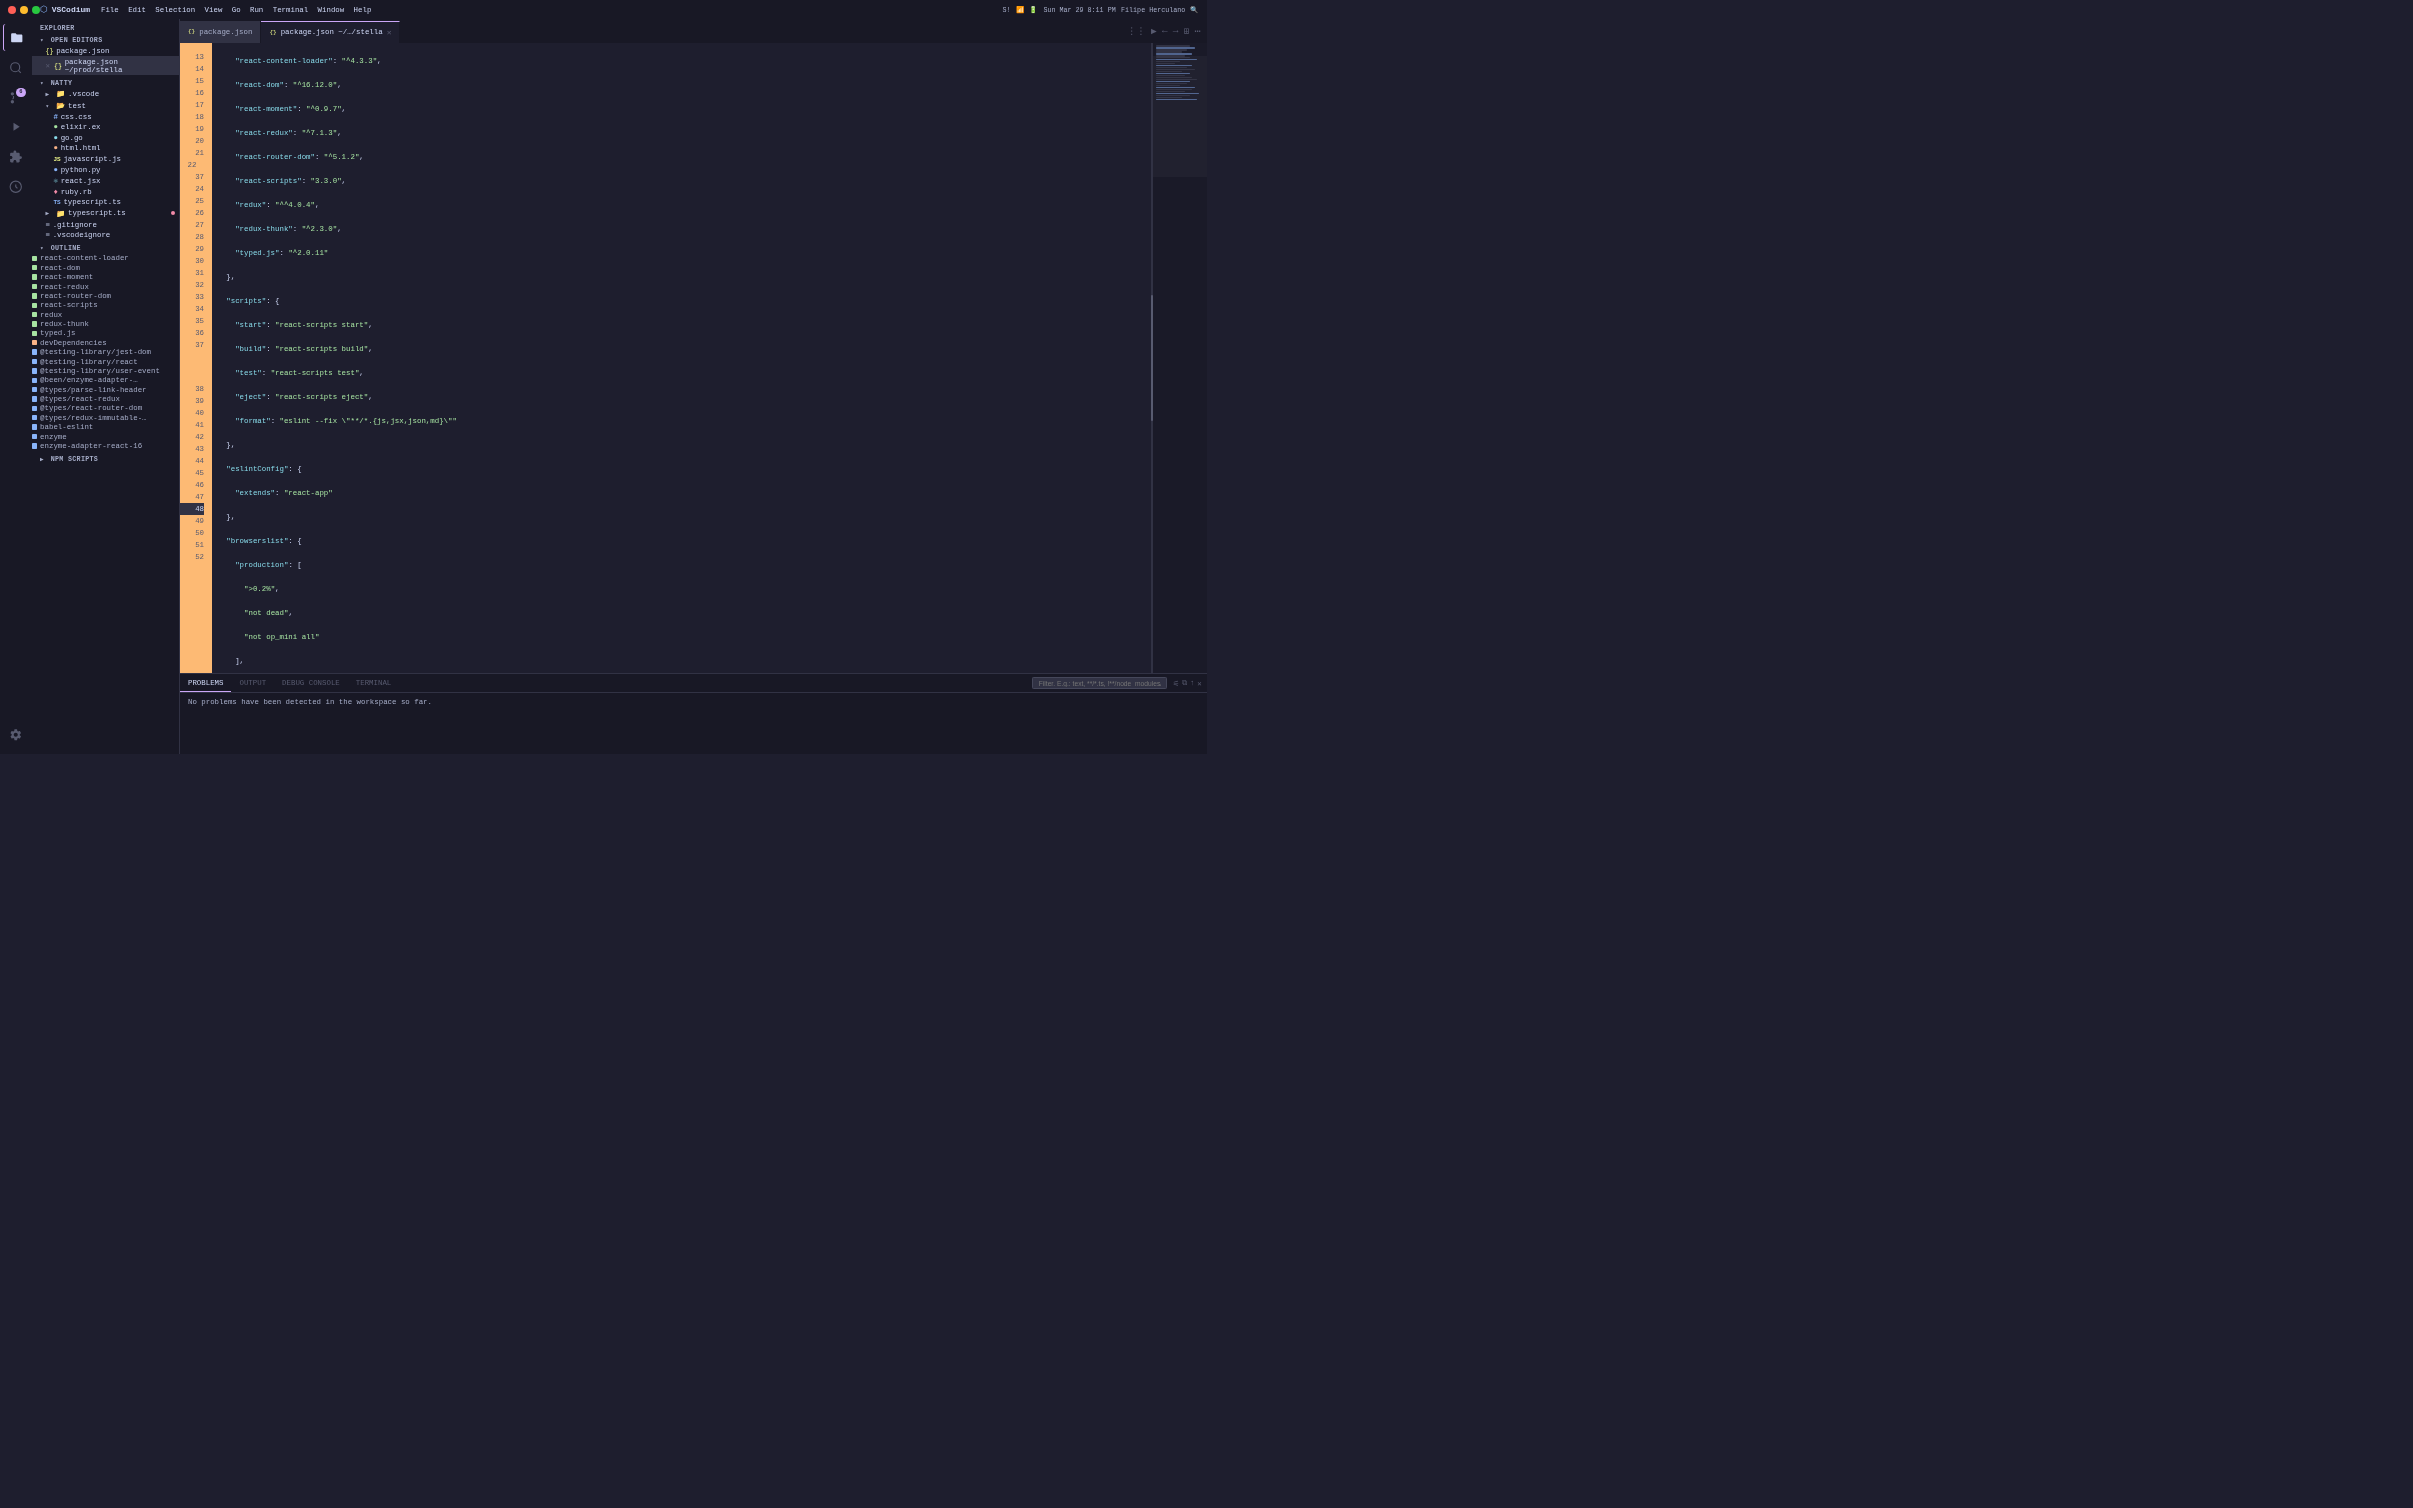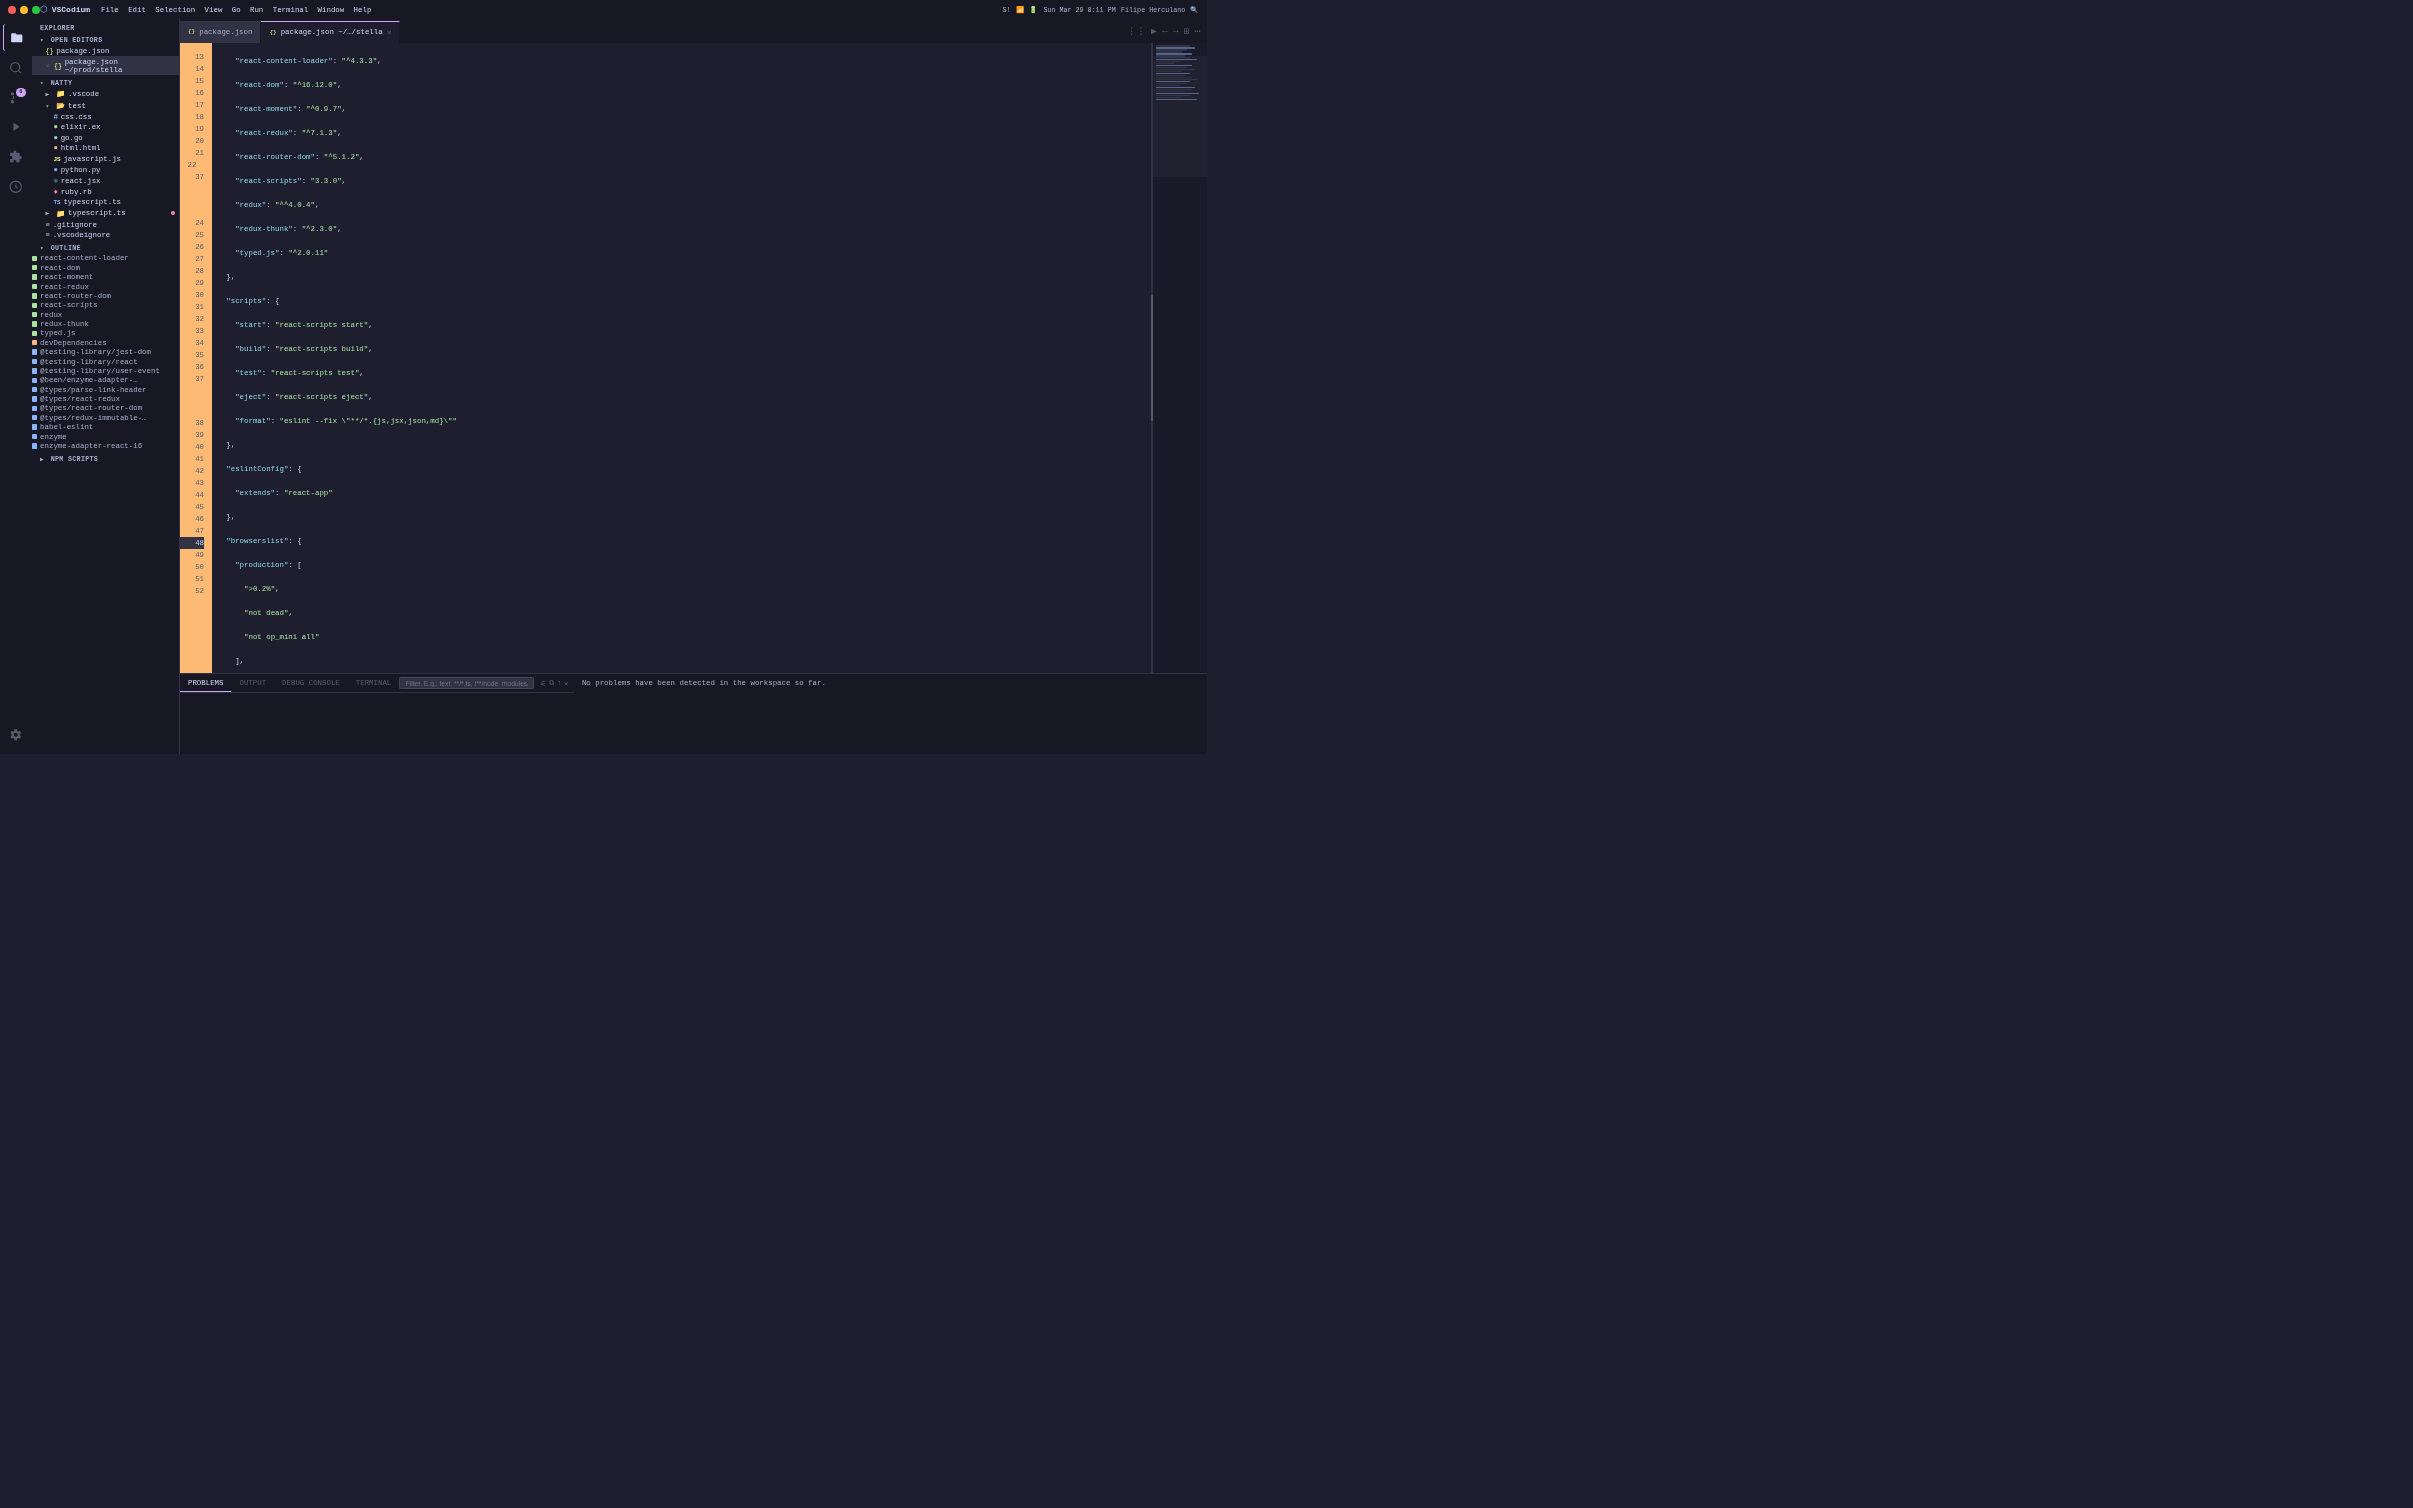--- a/index.html
+++ b/index.html
@@ -265,21 +265,21 @@
       height: 121px;
       background: rgba(255,255,255,0.05);
     }
 
     
     #bottom-panel {
       height: 81px;
       background: #181825;
       border-top: 0.7px solid #313244;
       display: flex;
-      flex-direction: row;
+      flex-direction: column;
     }
     #panel-tabs {
       display: flex;
       background: #181825;
       border-bottom: 0.7px solid #313244;
       height: 19px;
       align-items: center;
     }
     .panel-tab {
       padding: 0 8px;
@@ -655,21 +655,21 @@
           <div style="line-height:12px;">14</div>
           <div style="line-height:12px;">15</div>
           <div style="line-height:12px;">16</div>
           <div style="line-height:12px;">17</div>
           <div style="line-height:12px;">18</div>
           <div style="line-height:12px;">19</div>
           <div style="line-height:12px;">20</div>
           <div style="line-height:12px;">21</div>
           <div style="line-height:12px;text-align:center;">22</div>
           <div style="line-height:12px;">37</div>
-          <div style="line-height:12px;margin-top:34px;">24</div>
+          <div style="line-height:12px;">24</div>
           <div style="line-height:12px;">25</div>
           <div style="line-height:12px;">26</div>
           <div style="line-height:12px;">27</div>
           <div style="line-height:12px;">28</div>
           <div style="line-height:12px;">29</div>
           <div style="line-height:12px;">30</div>
           <div style="line-height:12px;">31</div>
           <div style="line-height:12px;">32</div>
           <div style="line-height:12px;">33</div>
           <div style="line-height:12px;">34</div>

